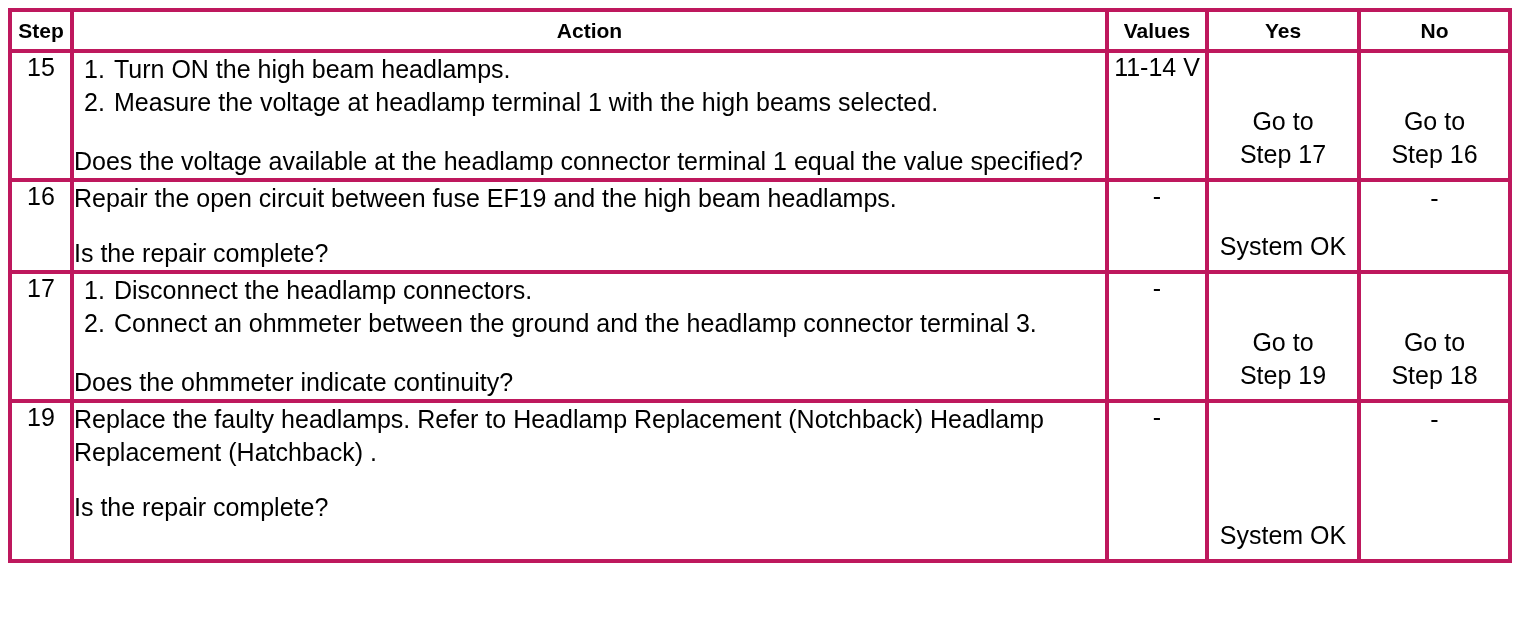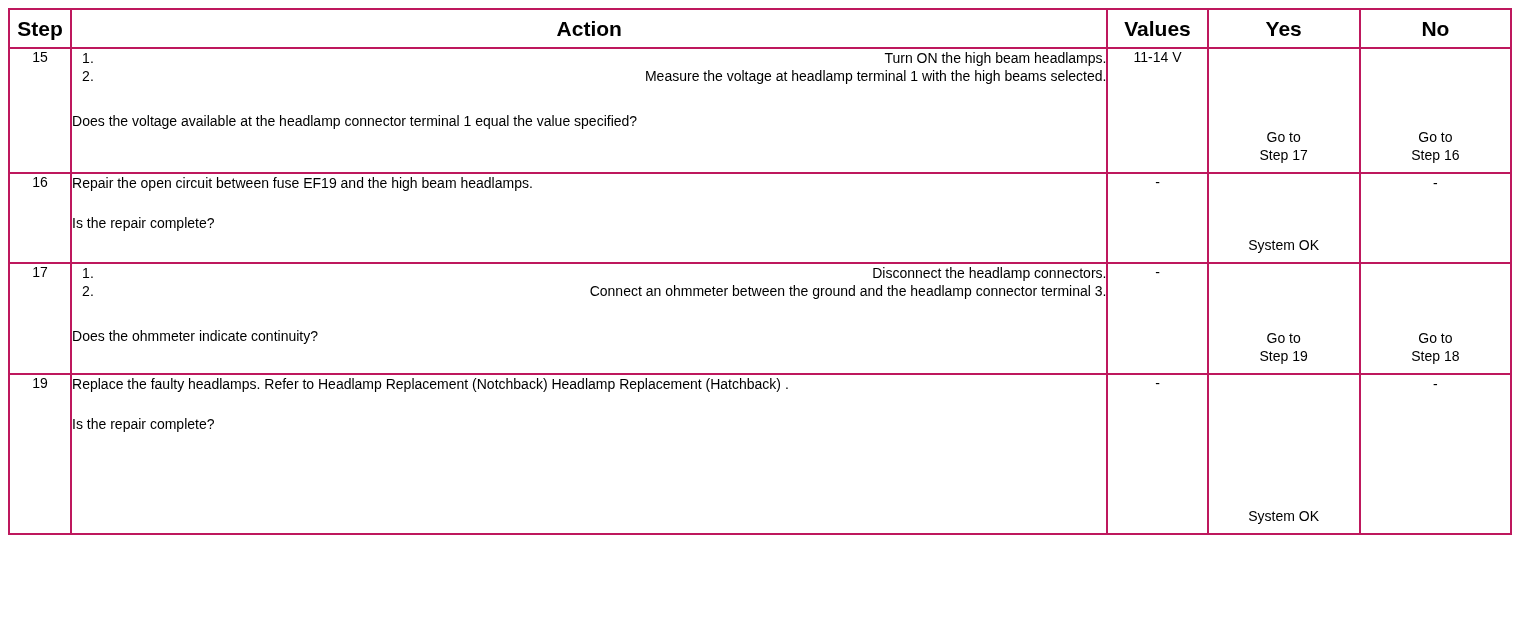--- a/index.html
+++ b/index.html
@@ -28,37 +28,37 @@
     top: 8px;
     width: 1504px;
     border-collapse: collapse;
     table-layout: fixed;
     background: #ffffff;
   }
 
   table.diag-table, 
   table.diag-table th,
   table.diag-table td {
-    border: 2px solid #be185d;
+    border: 4px solid #be185d;
   }
 
   table.diag-table th {
     font-weight: bold;
     font-size: 21px;
     text-align: center;
     vertical-align: middle;
     height: 37px;
     padding: 0;
     letter-spacing: 0px;
   }
 
   table.diag-table td {
     padding: 0;
     vertical-align: top;
-    font-size: 14px;
+    font-size: 25px;
   }
 
   
   col.c-step   { width: 62px;  }
   col.c-action { width: 1035px; }
   col.c-values { width: 100px; }
   col.c-yes    { width: 152px; }
   col.c-no     { width: 151px; }
 
   
@@ -80,21 +80,20 @@
     margin: 0 0 0 0;
     padding: 0 0 0 40px;
     list-style: none;
     counter-reset: actionstep;
   }
   ol.action-list li {
     position: relative;
     line-height: 1.32;
     counter-increment: actionstep;
     white-space: nowrap;
-    text-align: right;
   }
   ol.action-list li::before {
     content: counter(actionstep) ".";
     position: absolute;
     left: -30px;
     width: 24px;
     text-align: left;
   }
 
   p.action-para {

